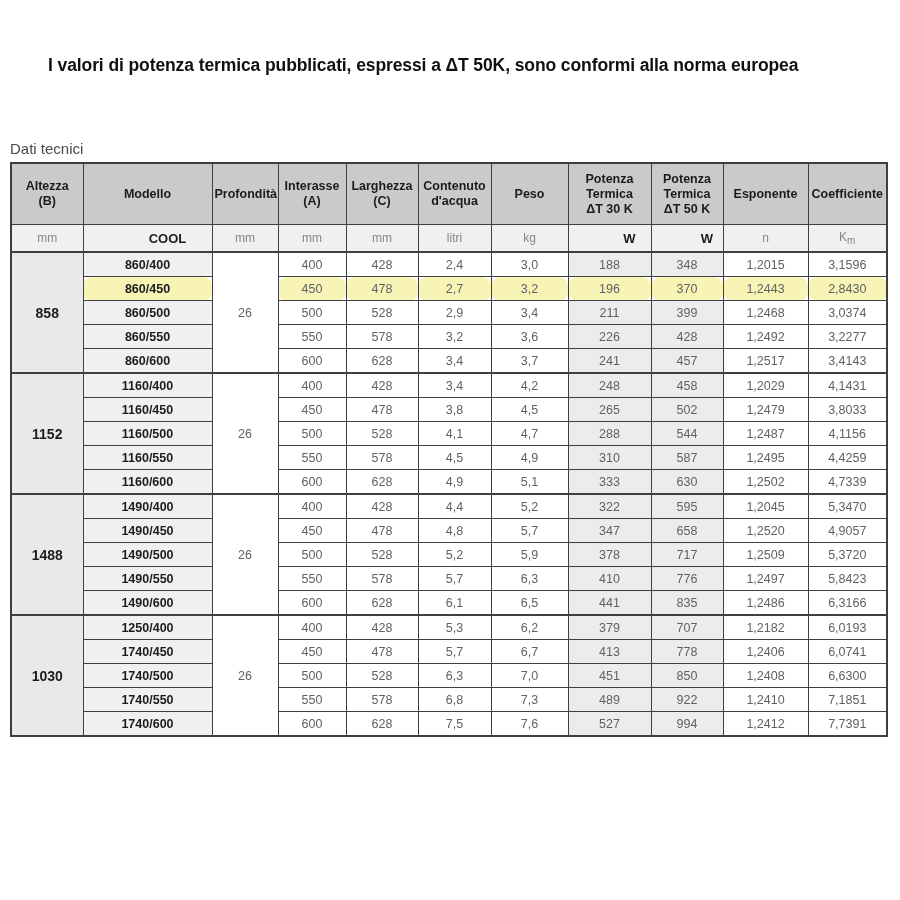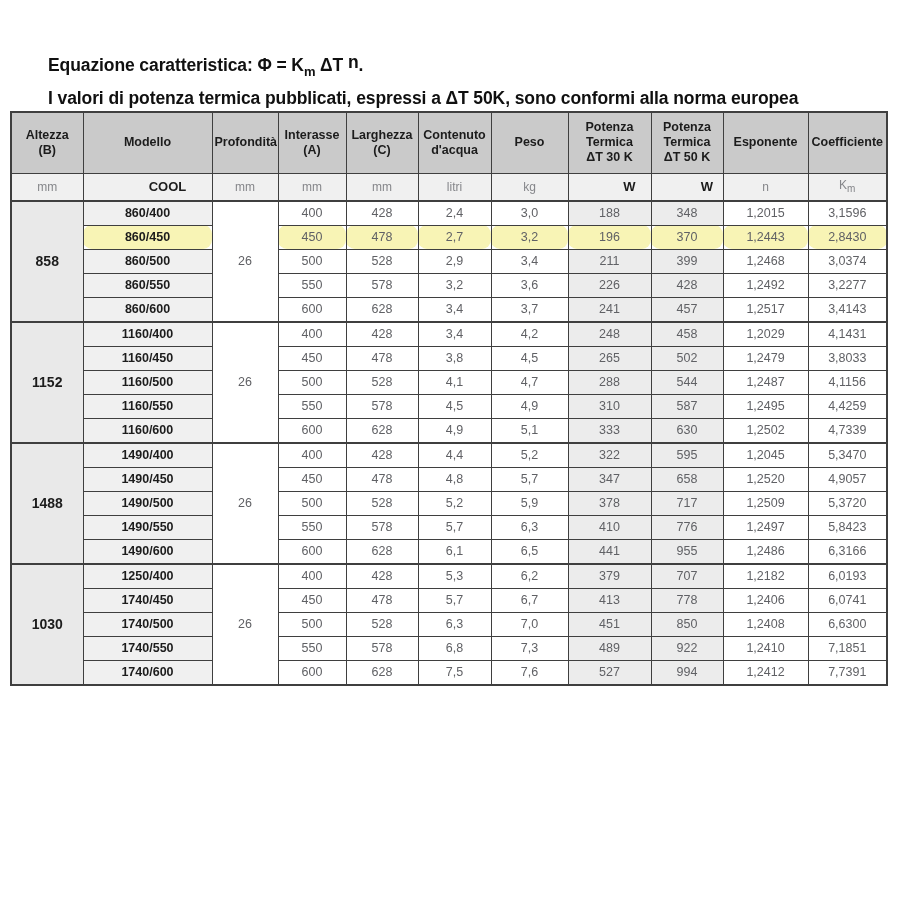--- a/index.html
+++ b/index.html
@@ -93,24 +93,24 @@
   tbody.data td.c-pot{background:var(--potenza-bg);}
   tbody.data tr.group-start td{border-top:2px solid var(--border);margin-top:20px;}
   tbody.data td.hl{background:var(--highlight-row) !important;border-radius:9px;}
 </style>
 </head>
 <body>
 
 <div class="page">
 
   <div class="intro">
-    <p><span>Equazione caratteristica: Φ = K</span><sub class="eq-sub">m</sub><span> ΔT </span><span class="eq-sup">n</span><span>.</span></p>
     <p>I valori di potenza termica pubblicati, espressi a ΔT 50K, sono conformi alla norma europea</p>
   </div>
 
+  <div class="section-title">Dati tecnici</div>
 
   <table class="tech">
     <colgroup>
       <col style="width:72px">
         <col style="width:129px">
         <col style="width:66px">
       <col style="width:68px">
         <col style="width:72px">
         <col style="width:73px">
       <col style="width:77px">
@@ -316,21 +316,21 @@
           <td>1,2497</td>
           <td>5,8423</td>
         </tr>
         <tr>
           <td class="c-mod">1490/600</td>
           <td>600</td>
           <td>628</td>
           <td>6,1</td>
           <td>6,5</td>
           <td class="c-pot">441</td>
-          <td class="c-pot">955</td>
+          <td class="c-pot">835</td>
           <td>1,2486</td>
           <td>6,3166</td>
         </tr>
         <tr class="group-start">
           <td class="c-alt" rowspan="5">1030</td>
           <td class="c-mod">1250/400</td>
           <td class="c-prof" rowspan="5">26</td>
           <td>400</td>
           <td>428</td>
           <td>5,3</td>

